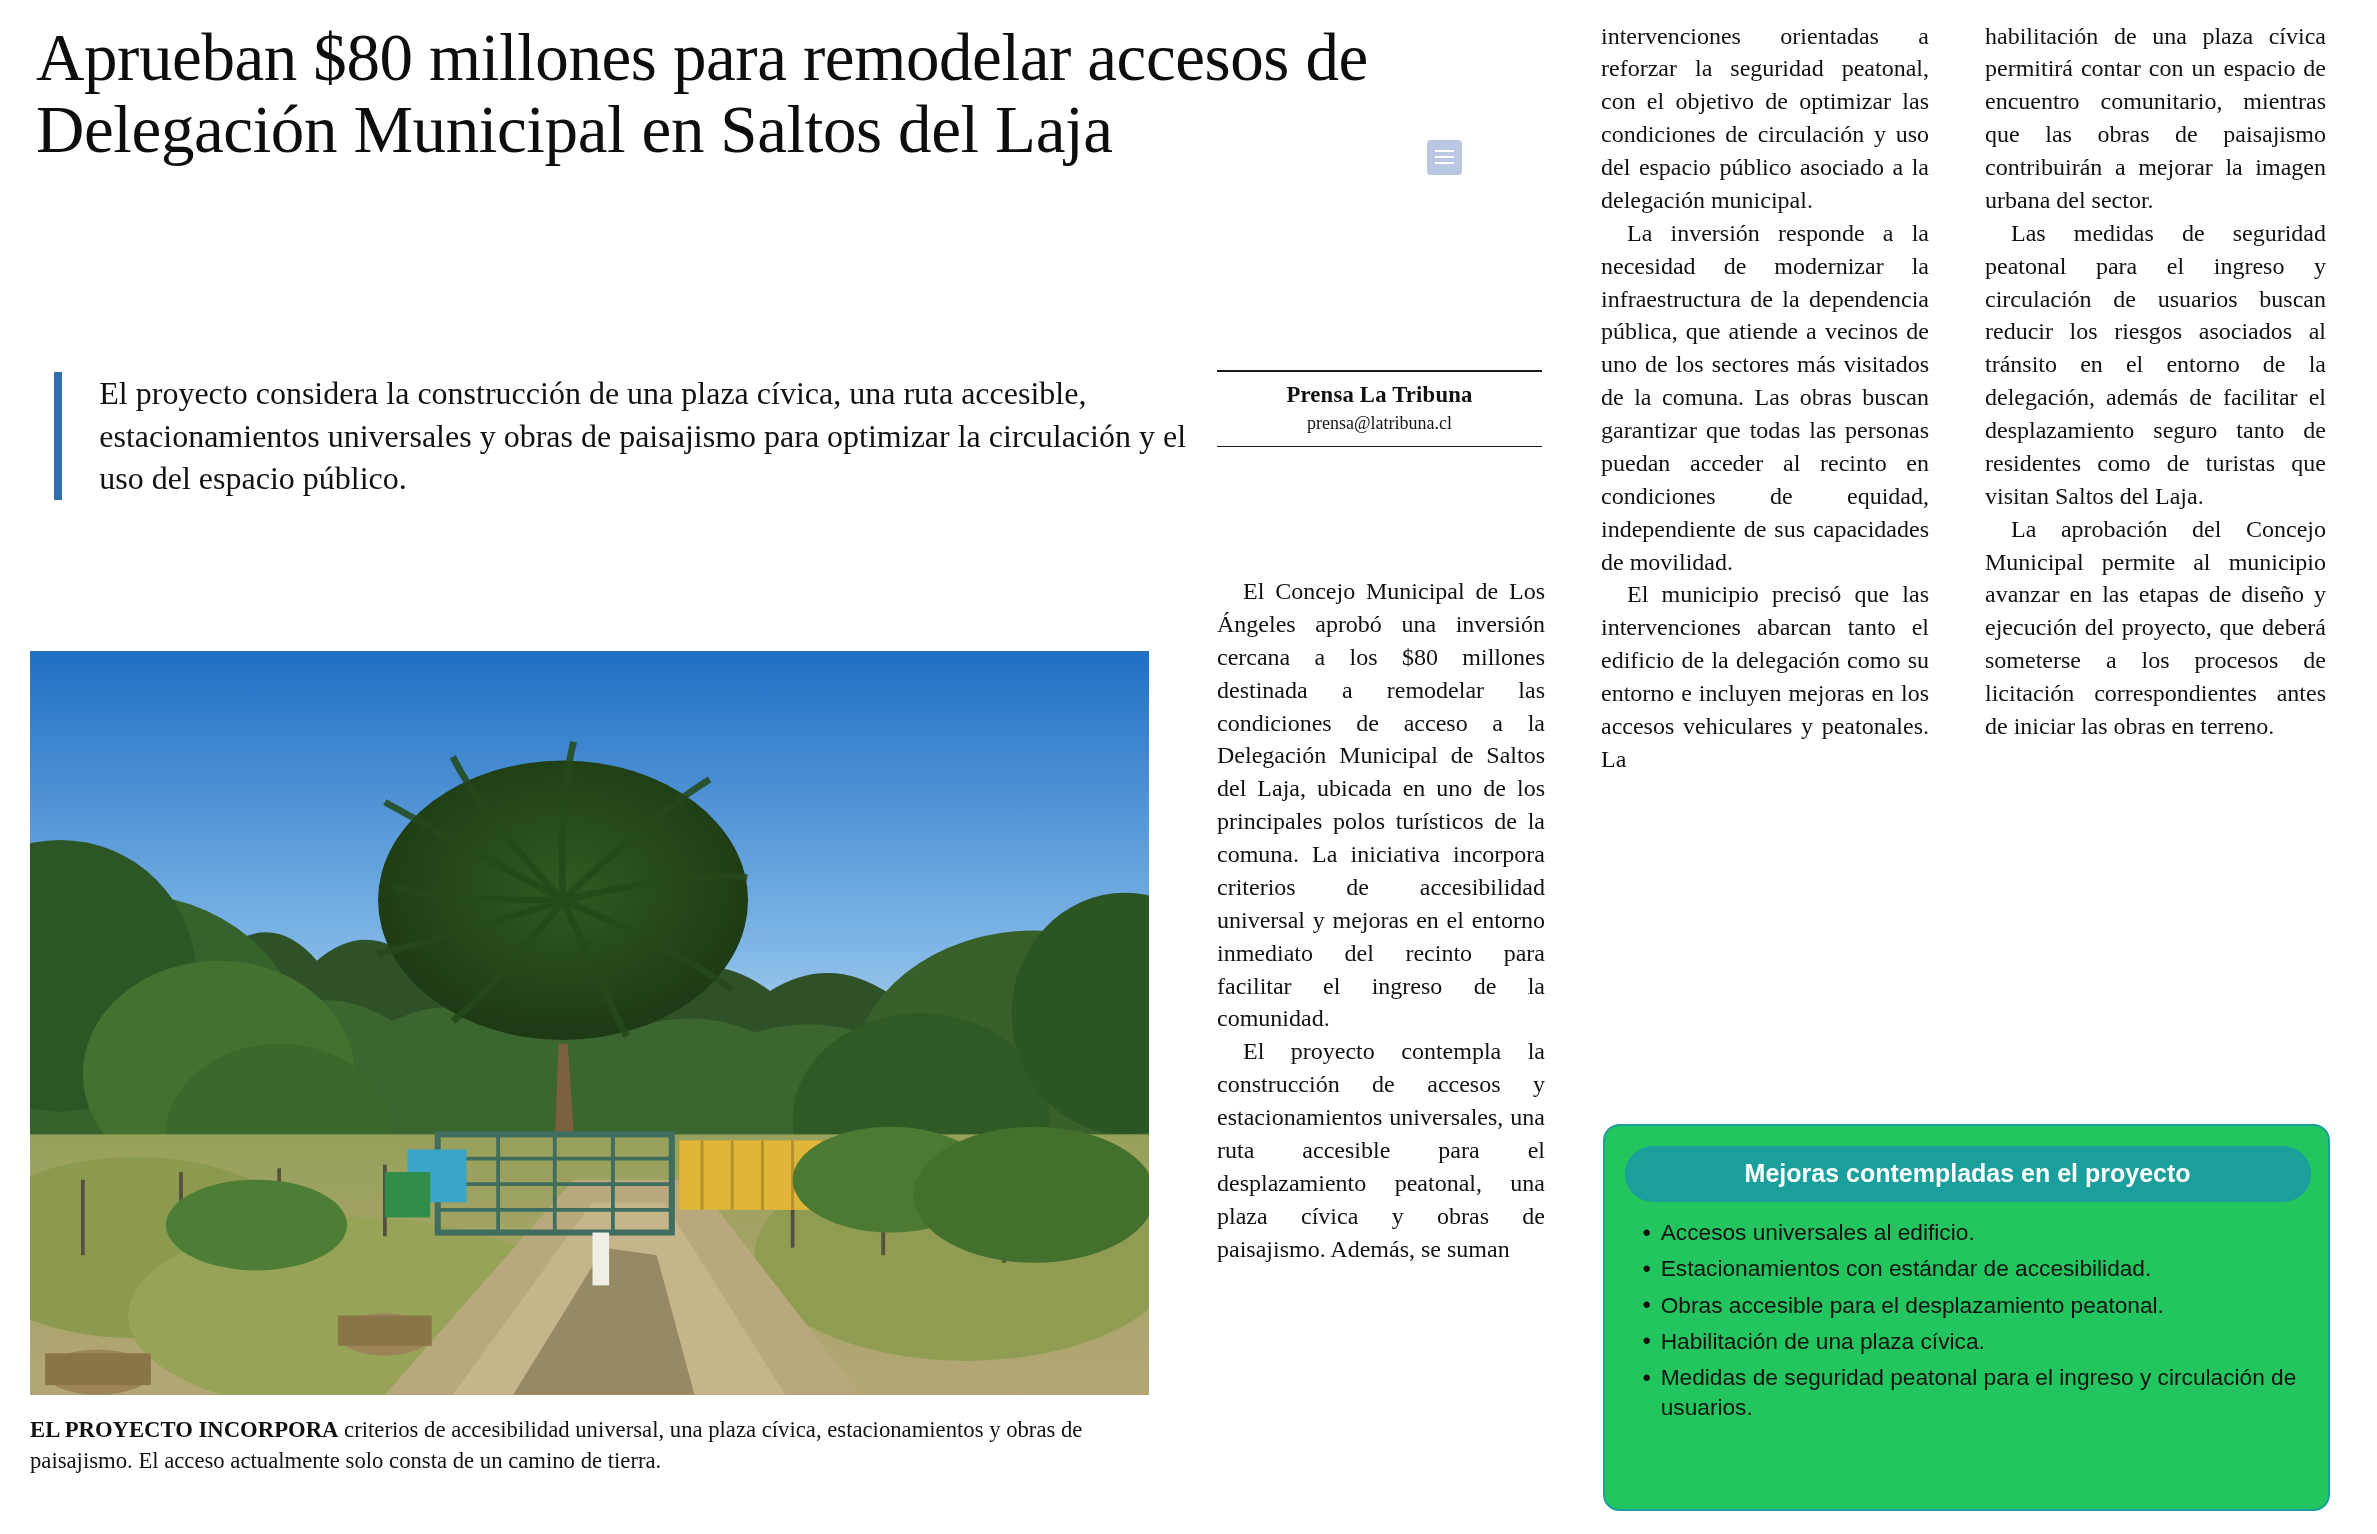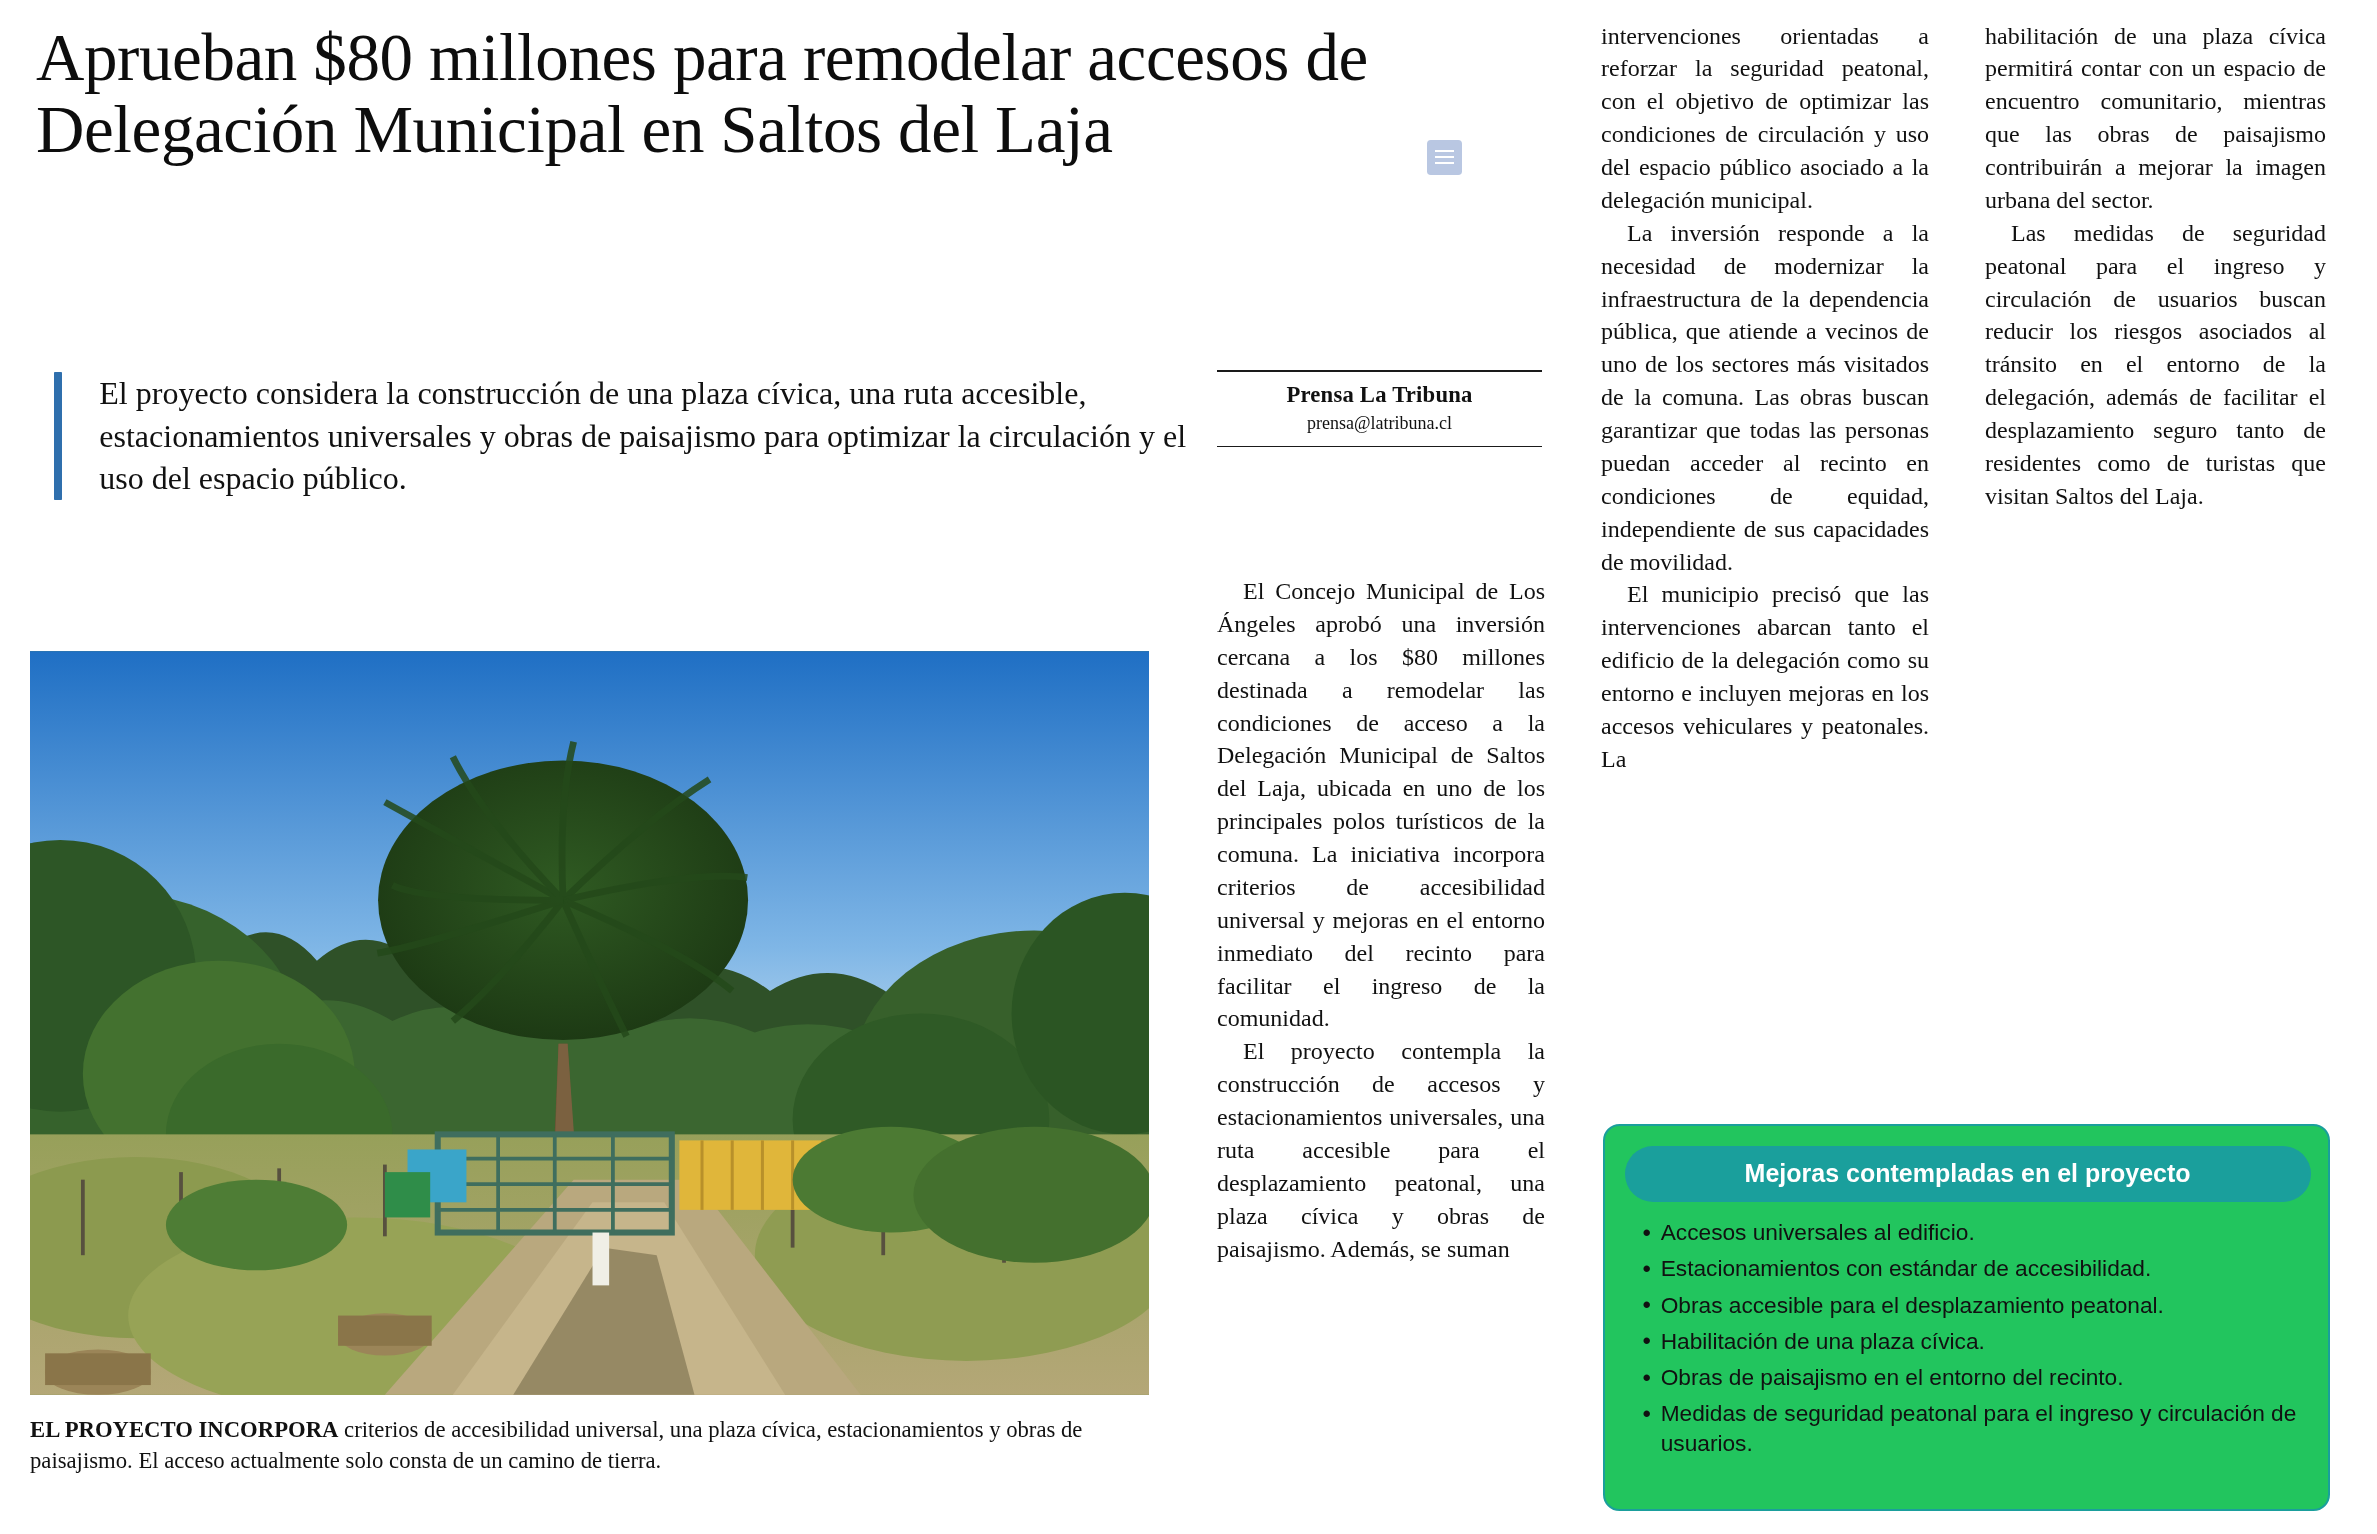--- a/index.html
+++ b/index.html
@@ -364,28 +364,28 @@
 
   <div class="col" id="col3">
     <p class="noindent">intervenciones orientadas a reforzar la seguridad peatonal, con el objetivo de optimizar las condiciones de circulación y uso del espacio público asociado a la delegación municipal.</p>
     <p>La inversión responde a la necesidad de modernizar la infraestructura de la dependencia pública, que atiende a vecinos de uno de los sectores más visitados de la comuna. Las obras buscan garantizar que todas las personas puedan acceder al recinto en condiciones de equidad, independiente de sus capacidades de movilidad.</p>
     <p>El municipio precisó que las intervenciones abarcan tanto el edificio de la delegación como su entorno e incluyen mejoras en los accesos vehiculares y peatonales. La</p>
   </div>
 
   <div class="col" id="col4">
     <p class="noindent">habilitación de una plaza cívica permitirá contar con un espacio de encuentro comunitario, mientras que las obras de paisajismo contribuirán a mejorar la imagen urbana del sector.</p>
     <p>Las medidas de seguridad peatonal para el ingreso y circulación de usuarios buscan reducir los riesgos asociados al tránsito en el entorno de la delegación, además de facilitar el desplazamiento seguro tanto de residentes como de turistas que visitan Saltos del Laja.</p>
+    <p>La aprobación del Concejo Municipal permite al municipio avanzar en las etapas de diseño y ejecución del proyecto, que deberá someterse a los procesos de licitación correspondientes antes de iniciar las obras en terreno.</p>
   </div>
 
   <div class="mejoras">
     <div class="mejoras-header">Mejoras contempladas en el proyecto</div>
     <ul class="mejoras-list">
       <li>Accesos universales al edificio.</li>
       <li>Estacionamientos con estándar de accesibilidad.</li>
       <li>Obras accesible para el desplazamiento peatonal.</li>
       <li>Habilitación de una plaza cívica.</li>
-      <li>Obras de paisajismo en el entorno del recinto.</li>
       <li>Medidas de seguridad peatonal para el ingreso y circulación de usuarios.</li>
     </ul>
   </div>
 
 </div>
 
 
 </body></html>

